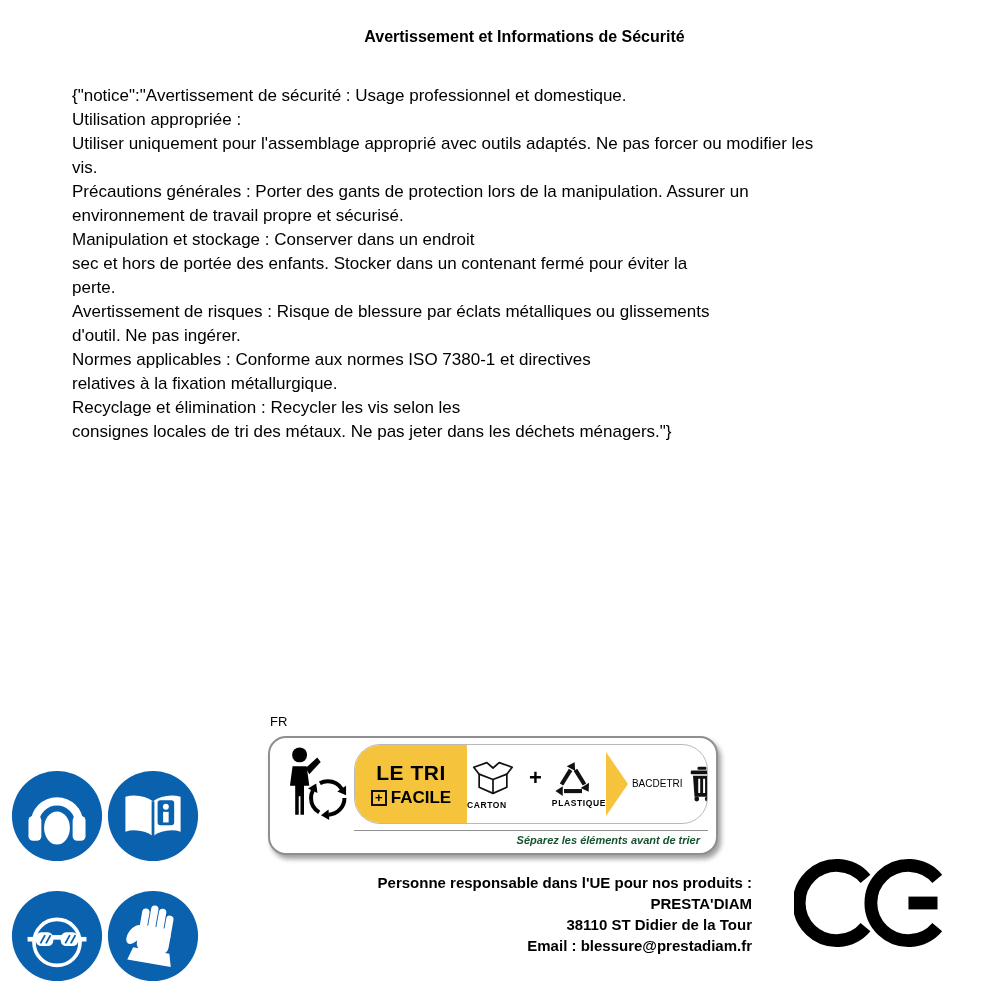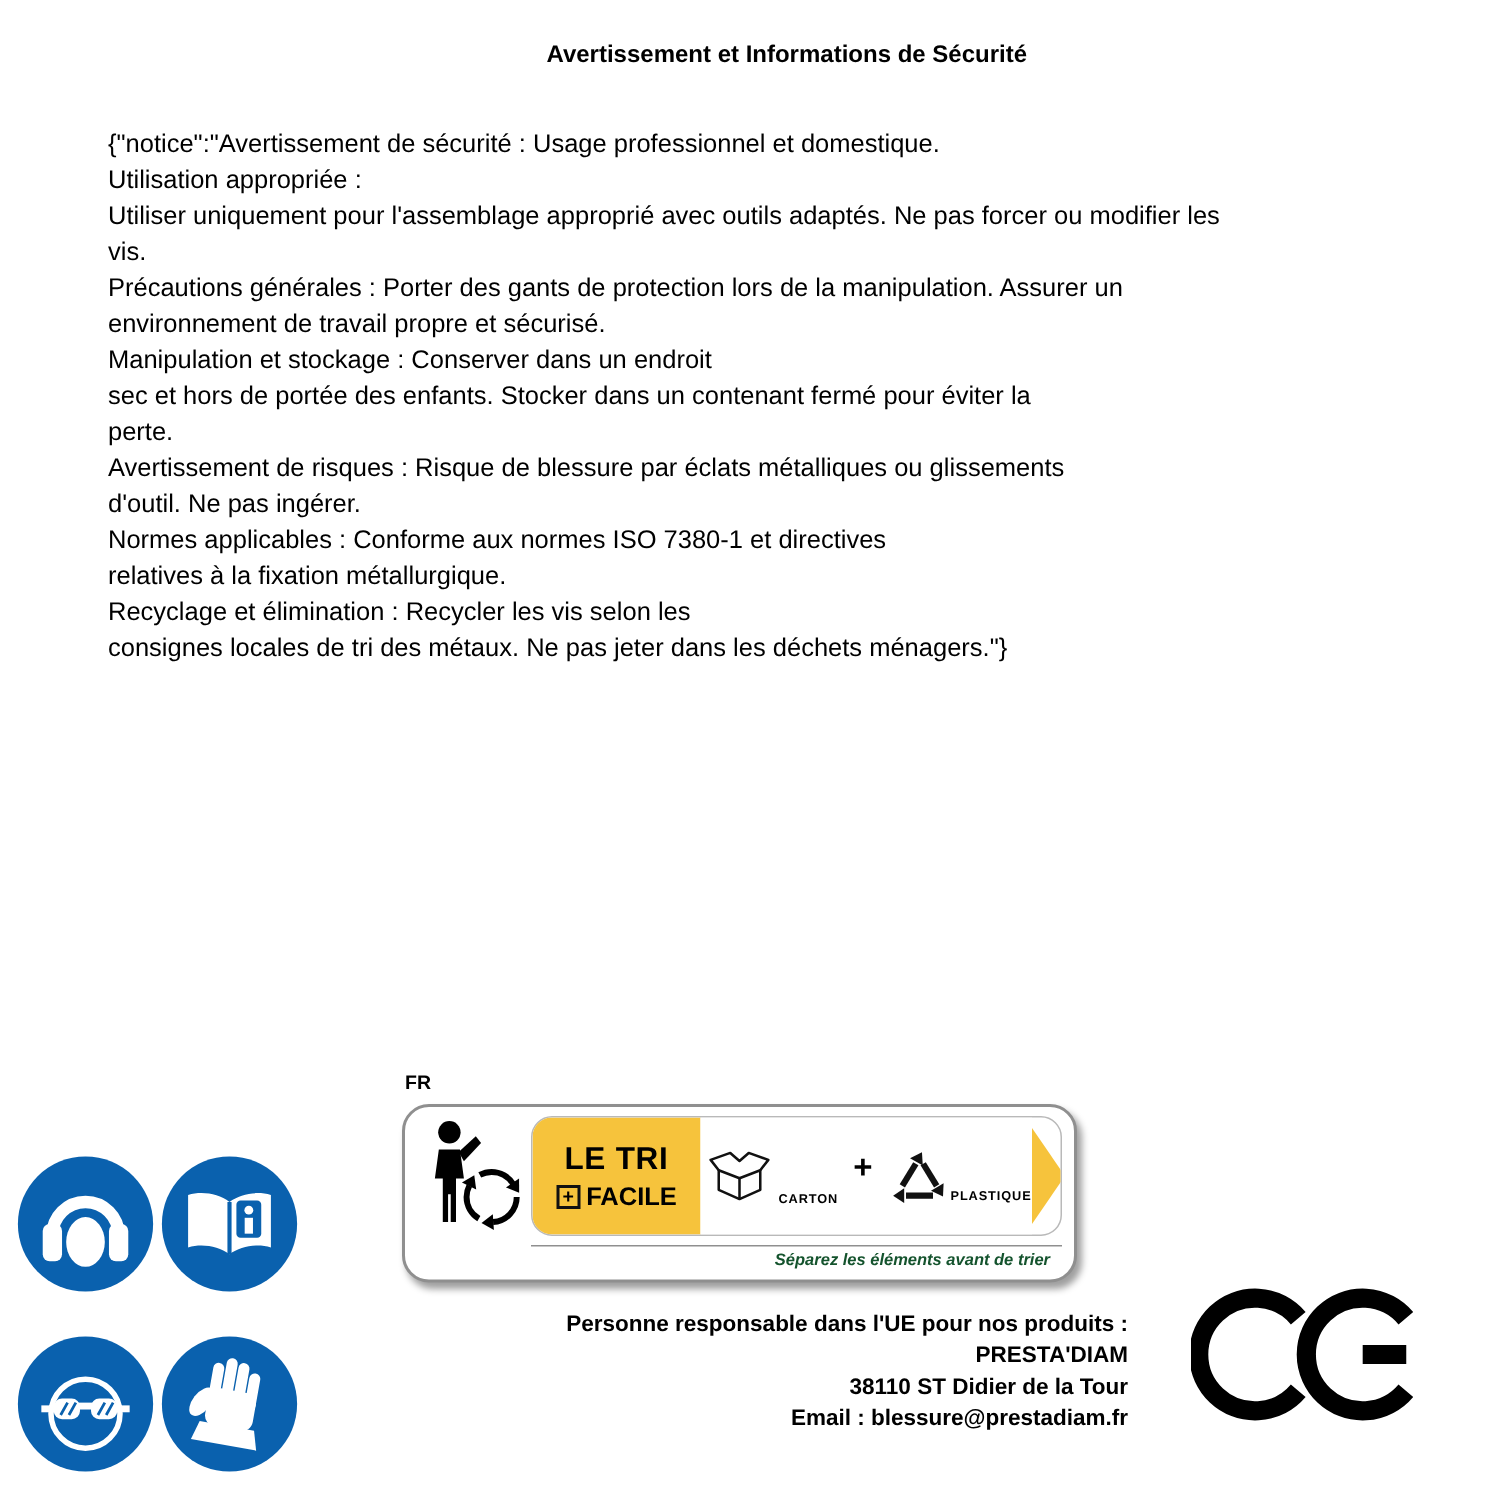--- a/index.html
+++ b/index.html
@@ -17,44 +17,44 @@
   .notice {
     position: absolute; top: 84px; left: 72px; width: 915px;
     font-size: 17px; line-height: 24px; white-space: pre-line;
   }
   .icons-grid {
     position: absolute; left: 11px; top: 770px;
     display: grid; grid-template-columns: 92px 92px;
     column-gap: 4px; row-gap: 28px;
   }
   .icons-grid svg { width: 92px; height: 92px; display: block; }
-  .fr { position: absolute; left: 270px; top: 714px; font-size: 13px; font-weight: 700; }
+  .fr { position: absolute; left: 270px; top: 714px; font-size: 13px; font-weight: 400; }
   .tri-box {
     position: absolute; left: 268px; top: 736px; width: 450px; height: 119px;
     background: #fff; border: 2px solid #8f8f8f; border-radius: 18px;
     box-shadow: 3px 4px 5px rgba(0,0,0,.38);
   }
   .triman { position: absolute; left: 12px; top: 6px; width: 66px; height: 86px; }
   .pill {
     position: absolute; left: 84px; top: 6px; width: 354px; height: 80px;
     display: flex; align-items: stretch; background: #fff;
-    border: 1px solid #b9b9b9; border-radius: 14px; overflow: hidden;
+    border: 1px solid #b9b9b9; border-radius: 26px; overflow: hidden;
   }
   .seg-yellow {
     width: 112px; background: #F6C33C; display: flex; flex-direction: column;
     align-items: center; justify-content: center; gap: 3px; flex: 0 0 auto;
   }
   .le-tri { font-size: 21px; font-weight: 800; letter-spacing: .5px; }
   .facile-row { display: flex; align-items: center; gap: 4px; font-size: 17px; font-weight: 800; }
   .plus-box {
     display: inline-flex; width: 16px; height: 16px; border: 2.5px solid #111;
     align-items: center; justify-content: center; font-size: 13px; font-weight: 800; line-height: 1;
   }
   .seg-white { flex: 1; display: flex; align-items: center; justify-content: center; gap: 10px; background: #fff; }
-  .mat { display: flex; flex-direction: row; align-items: flex-end; }
+  .mat { display: flex; flex-direction: column; align-items: flex-start; }
   .mat-label { font-size: 8.5px; font-weight: 700; letter-spacing: .6px; margin-top: 2px; }
   .plus-sep { font-size: 22px; font-weight: 700; padding-bottom: 12px; }
   .chevron { align-self: center; width: 24px; height: 70px; flex: 0 0 auto; }
   .bac { display: flex; flex-direction: row; font-size: 10px; font-weight: 400; line-height: 1.12; margin-left: 2px; }
   .bin { width: 30px; height: 42px; margin: 0 10px 0 5px; align-self: center; flex: 0 0 auto; }
   .divider { position: absolute; left: 84px; right: 8px; top: 92px; border-top: 1.5px solid #8f8f8f; }
   .tagline {
     position: absolute; right: 16px; top: 96px;
     font-size: 11px; font-weight: 700; font-style: italic; color: #14532d;
   }

